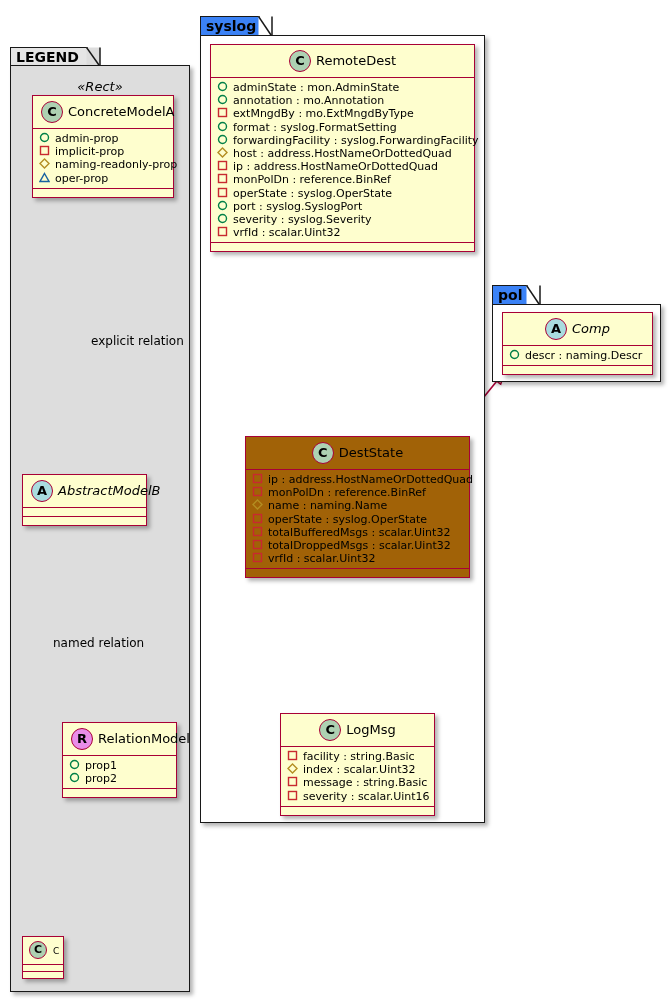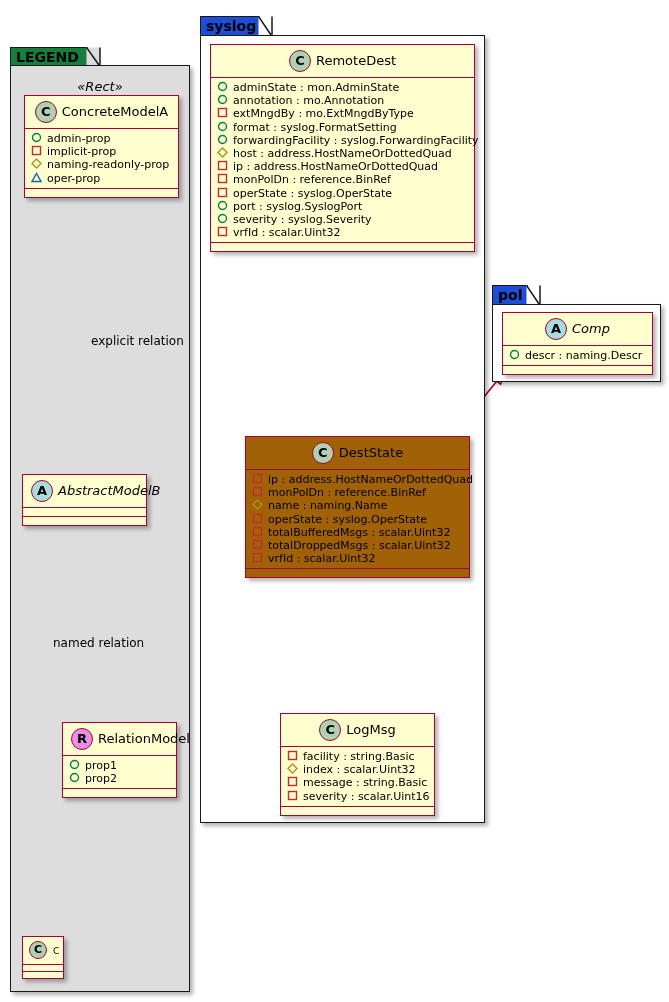--- a/index.html
+++ b/index.html
@@ -26,29 +26,29 @@
     border: 1.5px solid #181818;
     background: #ffffff;
     box-shadow: 3px 3px 4px rgba(0,0,0,0.30);
   }
   .pkg.legend-pkg { background: #DDDDDD; }
   .pkg-tab {
     position: absolute;
     box-sizing: border-box;
     border: 1.5px solid #181818;
     border-bottom: none;
-    background: #1d4ed8;
+    background: #3b82f6;
     font-size: 14px;
     font-weight: bold;
     color: #000000;
     padding: 1px 4px 0 5px;
     line-height: 17px;
     white-space: nowrap;
   }
-  .pkg-tab.legend-tab { background: #15803d; }
+  .pkg-tab.legend-tab { background: #e5e5e5; }
   .cls {
     position: absolute;
     box-sizing: border-box;
     border: 1.5px solid #A80036;
     background: #FEFECE;
     box-shadow: 3px 3px 4px rgba(0,0,0,0.30);
   }
   .cls.hl { background: #a16207; }
   .cls-title {
     position: relative;
@@ -162,21 +162,21 @@
   </div>
   <svg style="position:absolute;left:86px;top:47px;" width="16" height="21">
     <path d="M0.5,0.5 L14,0.5 L14,20 L0.5,20 Z" fill="#DDDDDD" stroke="none"></path>
     <path d="M0.5,0.5 L14,19.5" stroke="#181818" stroke-width="1.5" fill="none"></path>
     <path d="M14,0.5 L14,19.8" stroke="#181818" stroke-width="1.5" fill="none"></path>
   </svg>
   <div class="pkg legend-pkg" style="left:10px; top:65px; width:180px; height:927px;"></div>
 
   <div class="stereo" style="left:20px; top:79px; width:160px;">«Rect»</div>
 
-  <div class="cls" style="left:24px; top:95px; width:155px;">
+  <div class="cls" style="left:32px; top:95px; width:142px;">
     <div class="cls-title">
       <span class="badge C">C</span><span class="tname">ConcreteModelA</span>
     </div>
     <div class="sep"></div>
     <div class="attrs">
       <div class="attr">
         <svg class="icon" width="11" height="11" viewBox="0 0 11 11">
             <circle cx="5.5" cy="5.5" r="4" fill="none" stroke="#038048" stroke-width="1.4"></circle>
           </svg>
         <span class="atxt">admin-prop</span>

